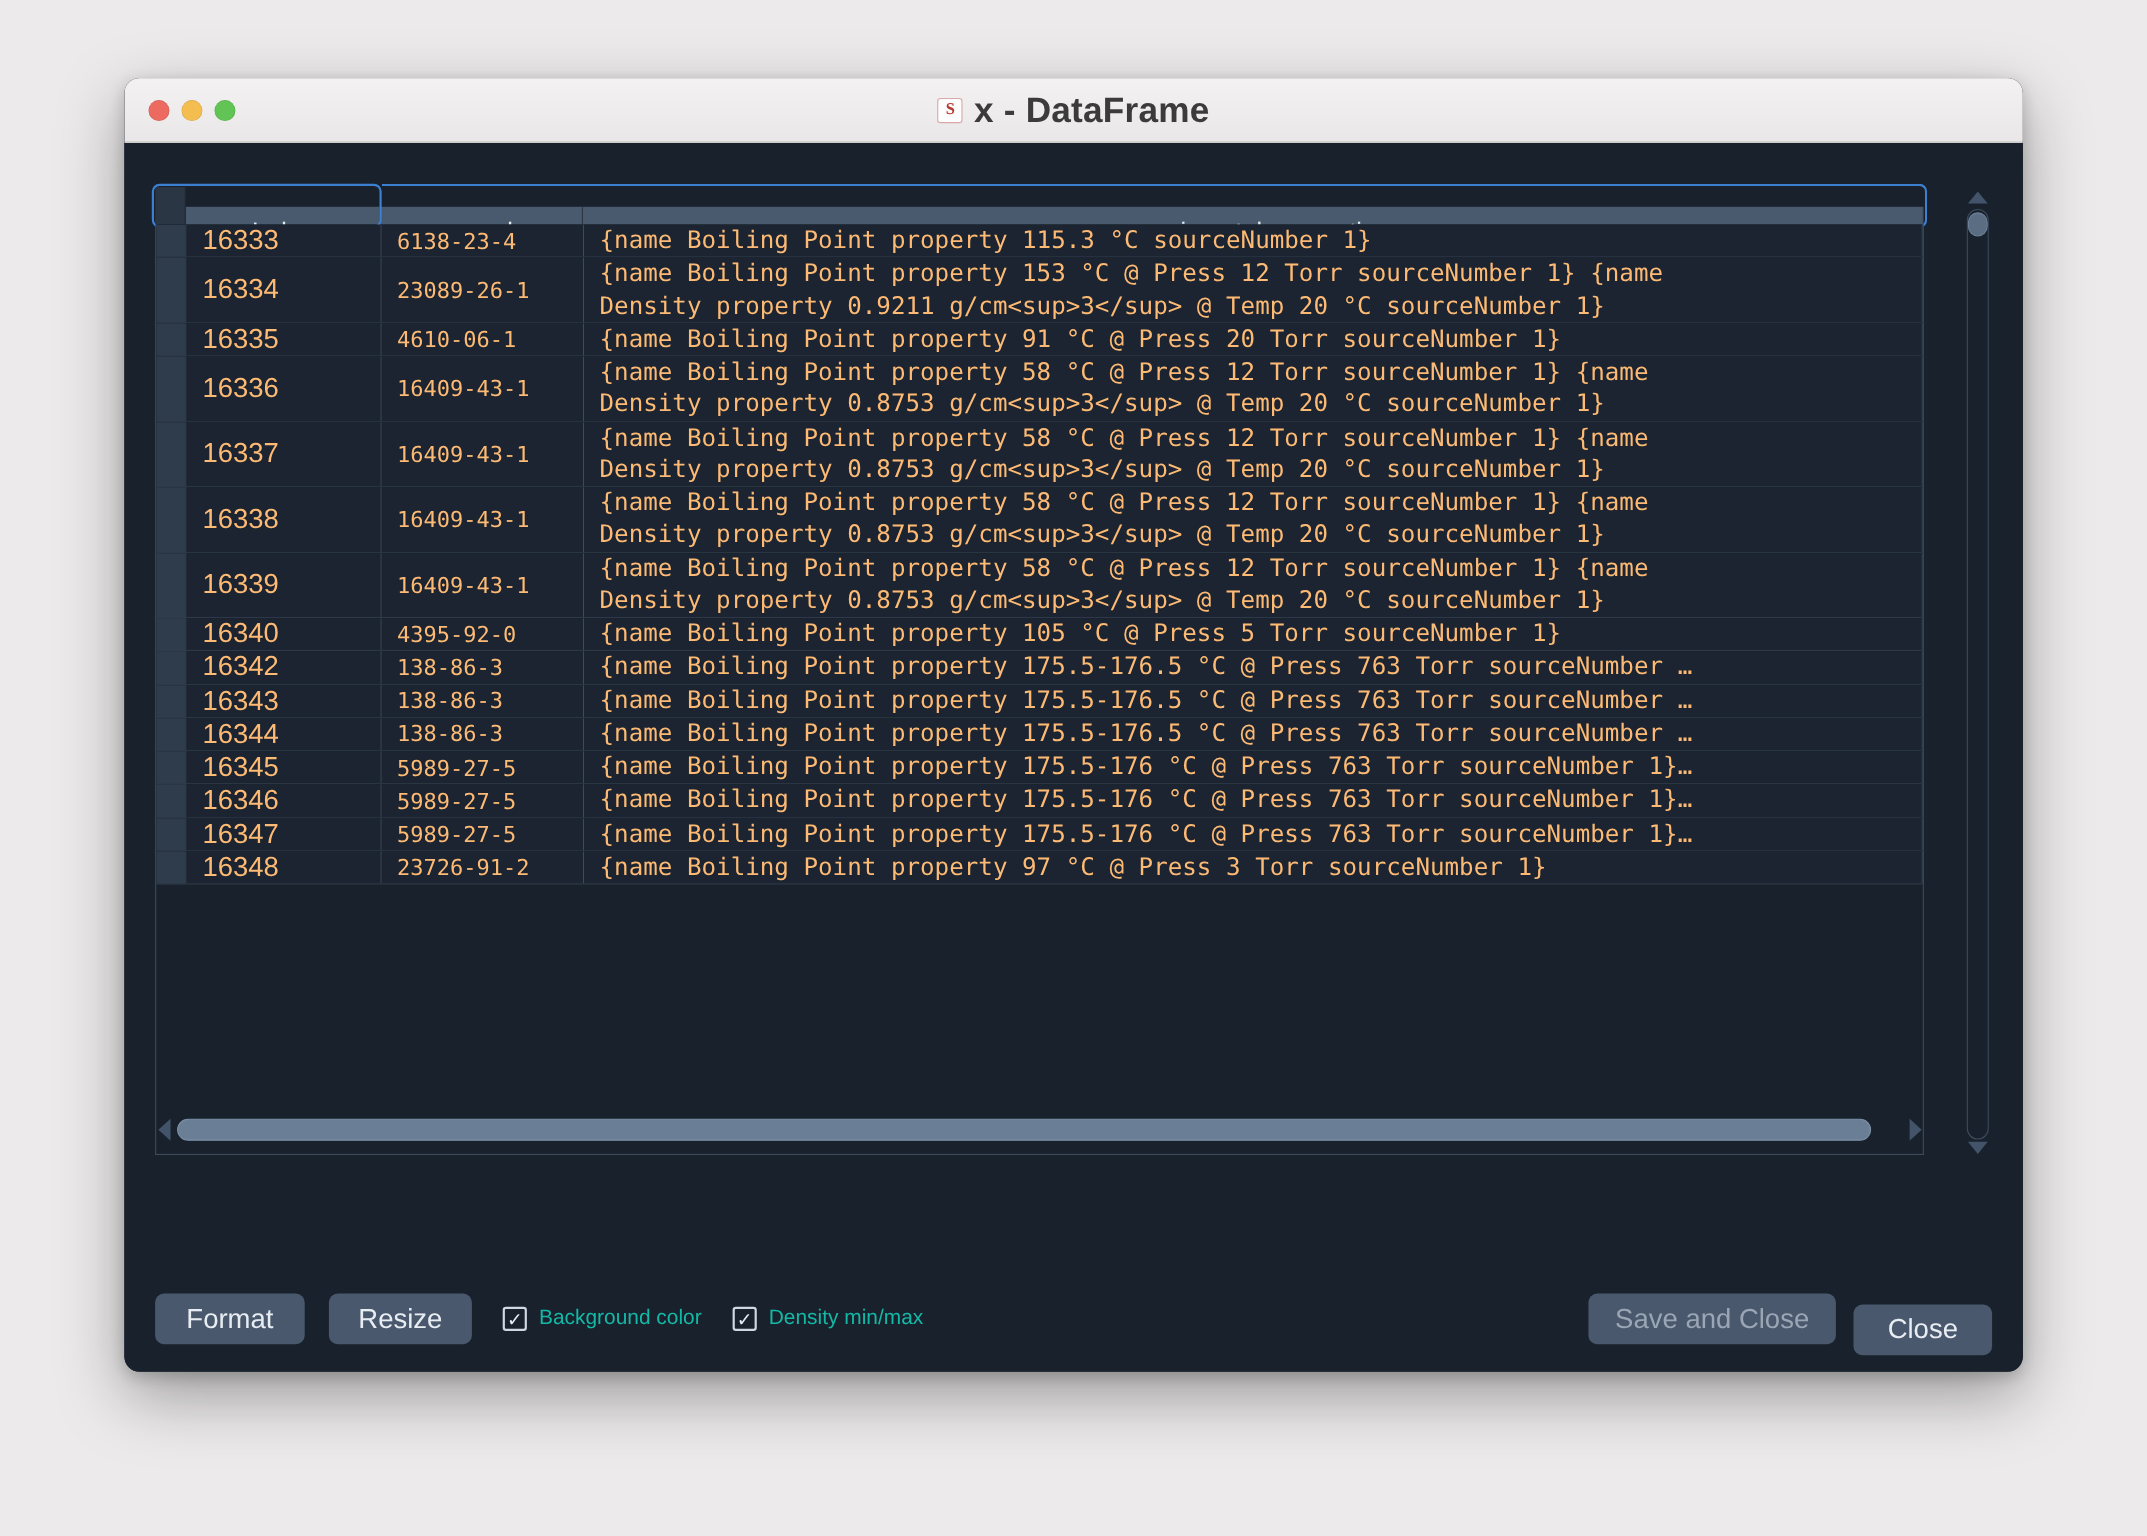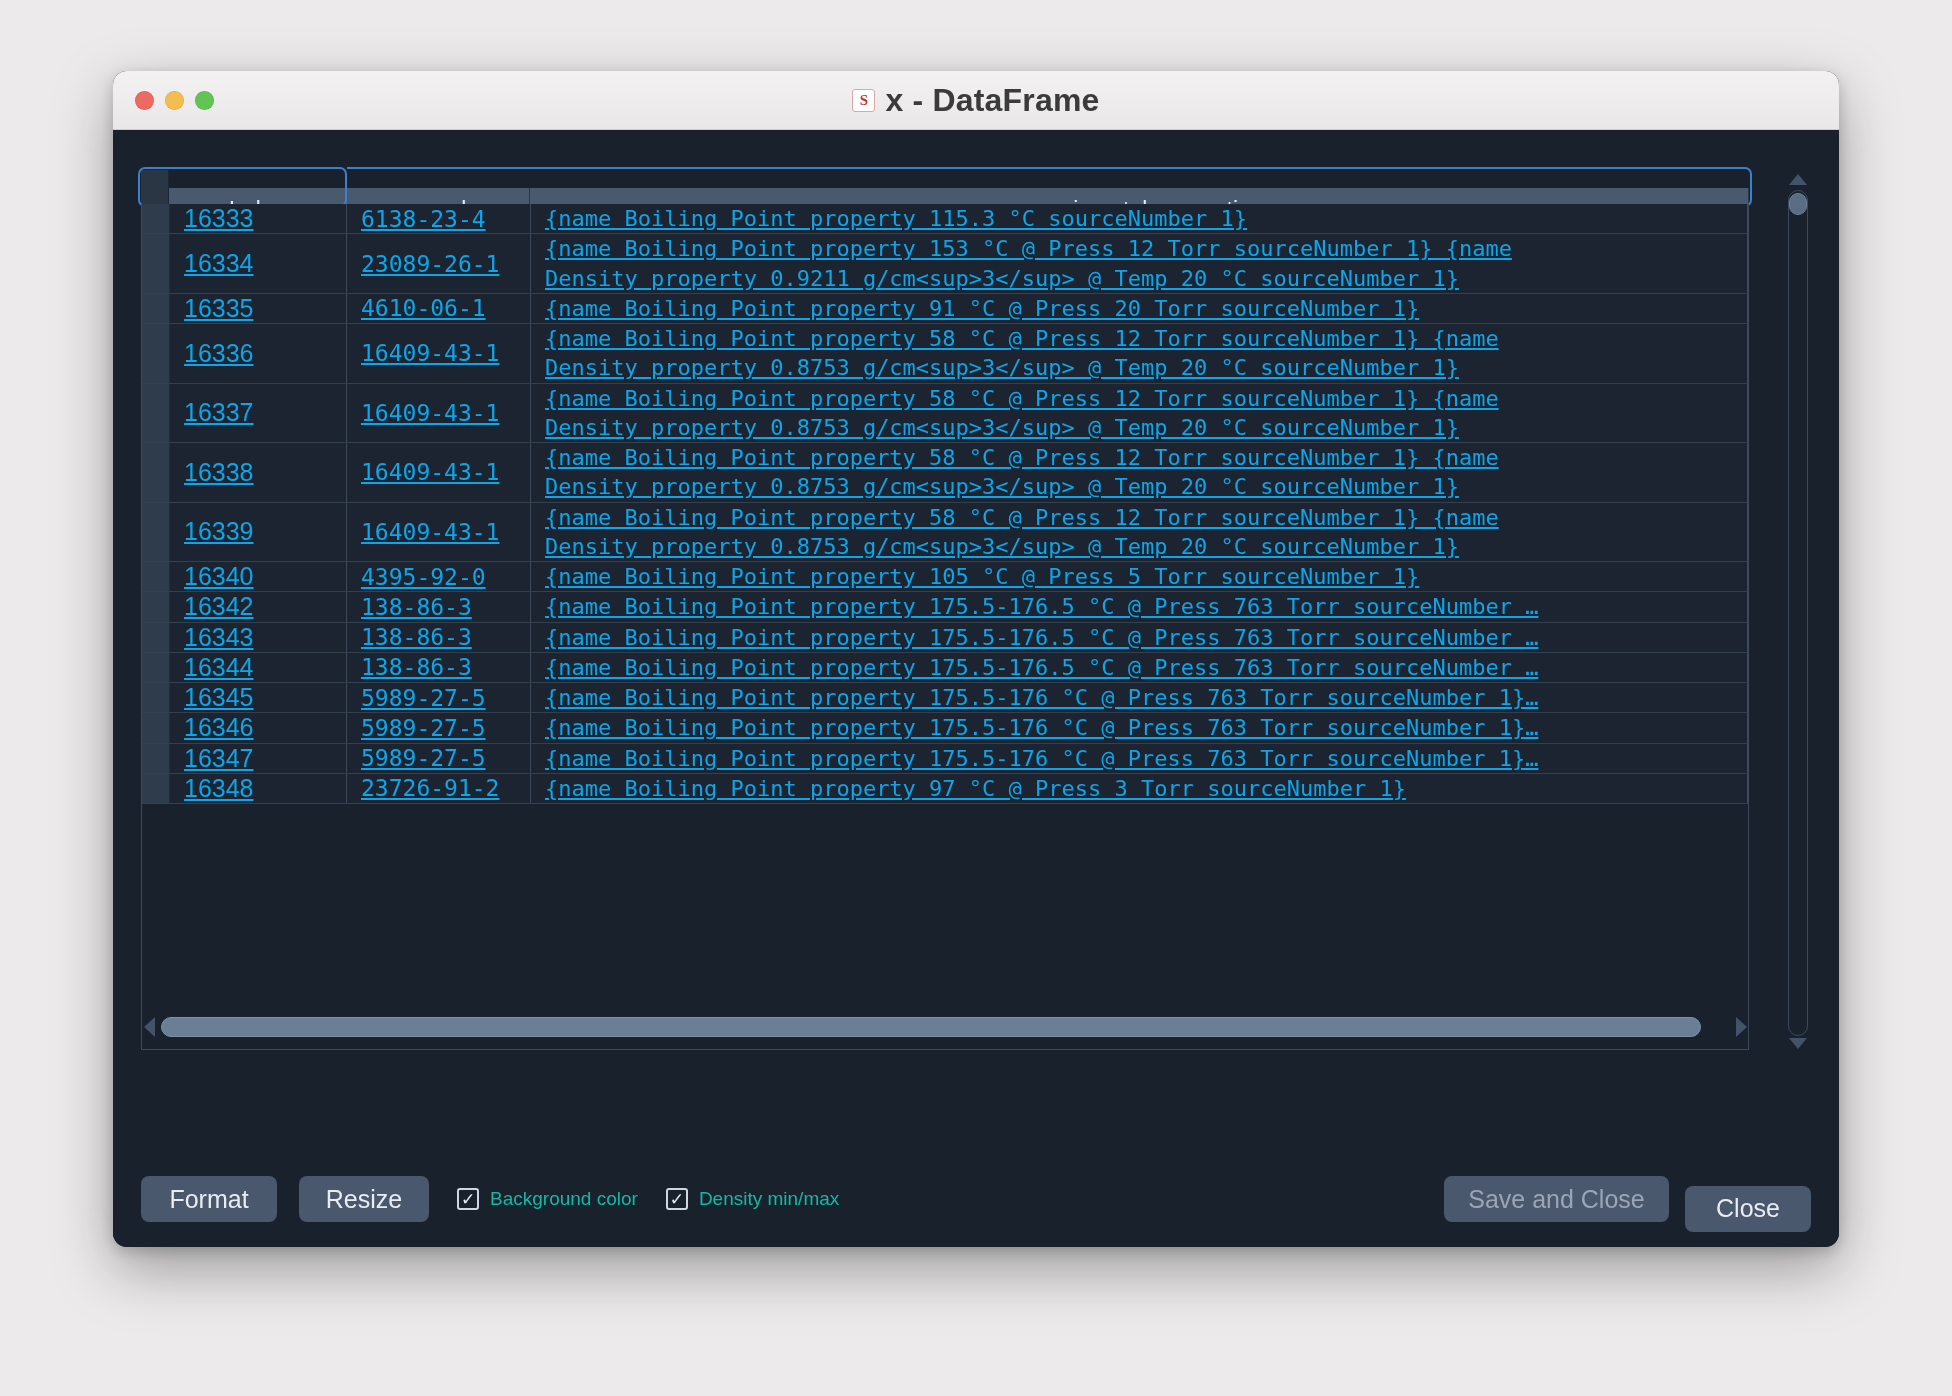--- a/index.html
+++ b/index.html
@@ -144,33 +144,32 @@
   .cell-stripe {
     flex: 0 0 28px;
     background: #2f3c4c;
     border-right: 1px solid #222c38;
   }
   .cell {
     display: flex; align-items: center;
     padding: 0 0 0 14px;
     overflow: hidden;
     white-space: nowrap;
-    color: #0ea5e9;
+    color: #fdba74;
     border-right: 1px solid #3c4a5c;
-    text-decoration: underline;
   }
   .cell-index {
     flex: 0 0 177px;
     font-size: 25px;
     font-family: "Liberation Sans", sans-serif;
     background: #1b2430;
   }
   .cell-cas {
     flex: 0 0 184px;
-    font-size: 23px;
+    font-size: 20px;
     font-family: "DejaVu Sans Mono", monospace;
     background: #1b2430;
     text-align: right;
   }
   .cell-exp {
     flex: 1 1 auto;
     font-size: 22px;
     font-family: "DejaVu Sans Mono", monospace;
     background: #1b2430;
     border-right: 1px solid #3c4a5c;

